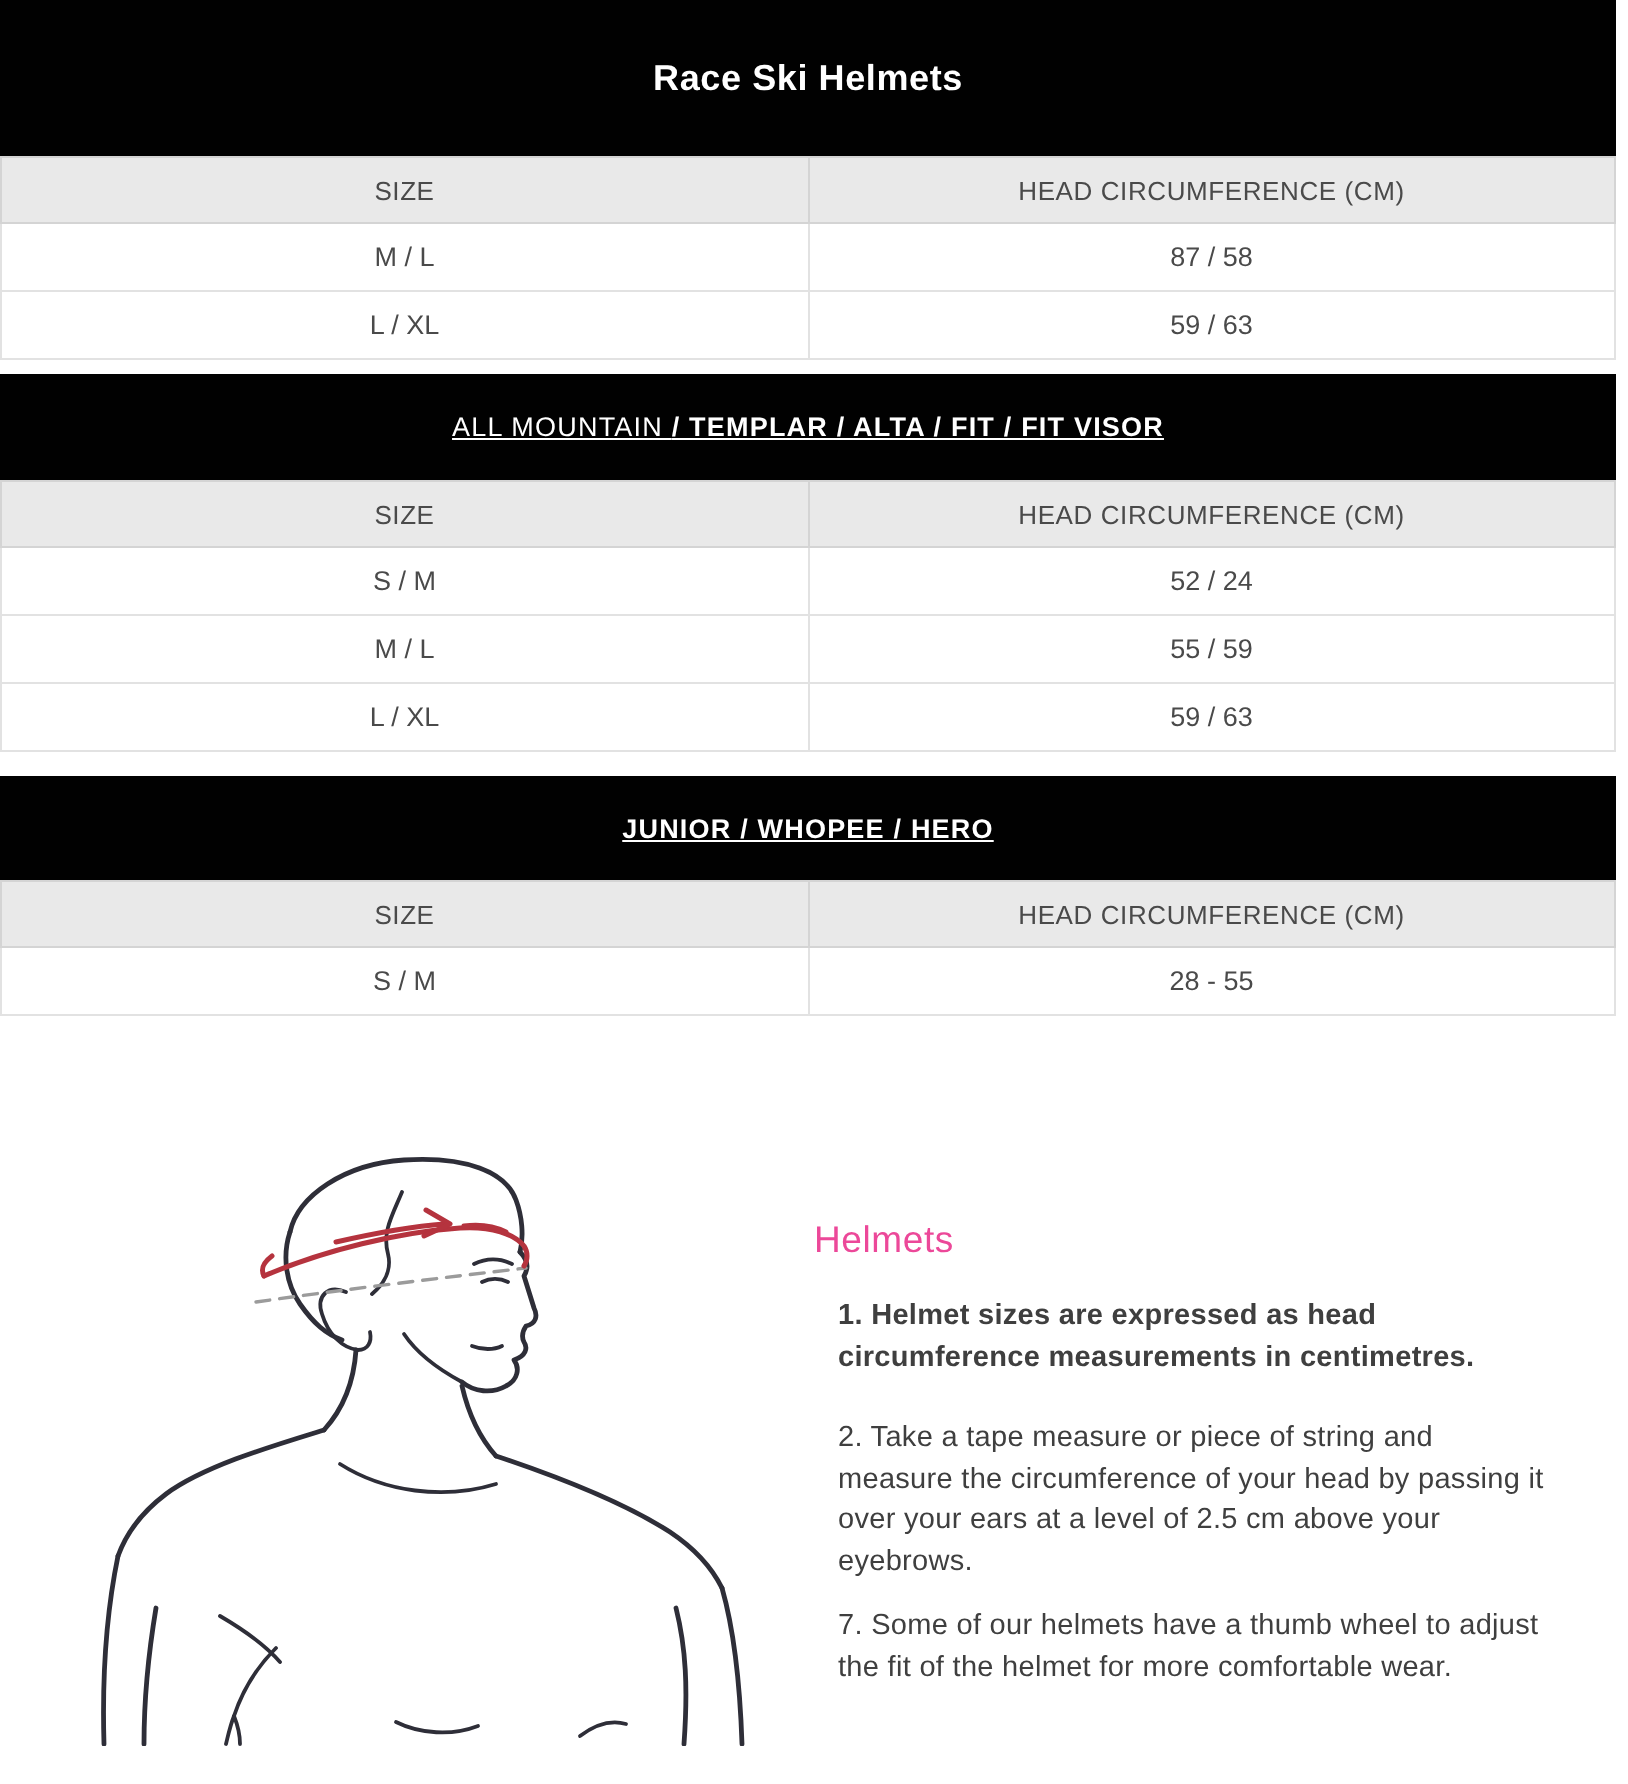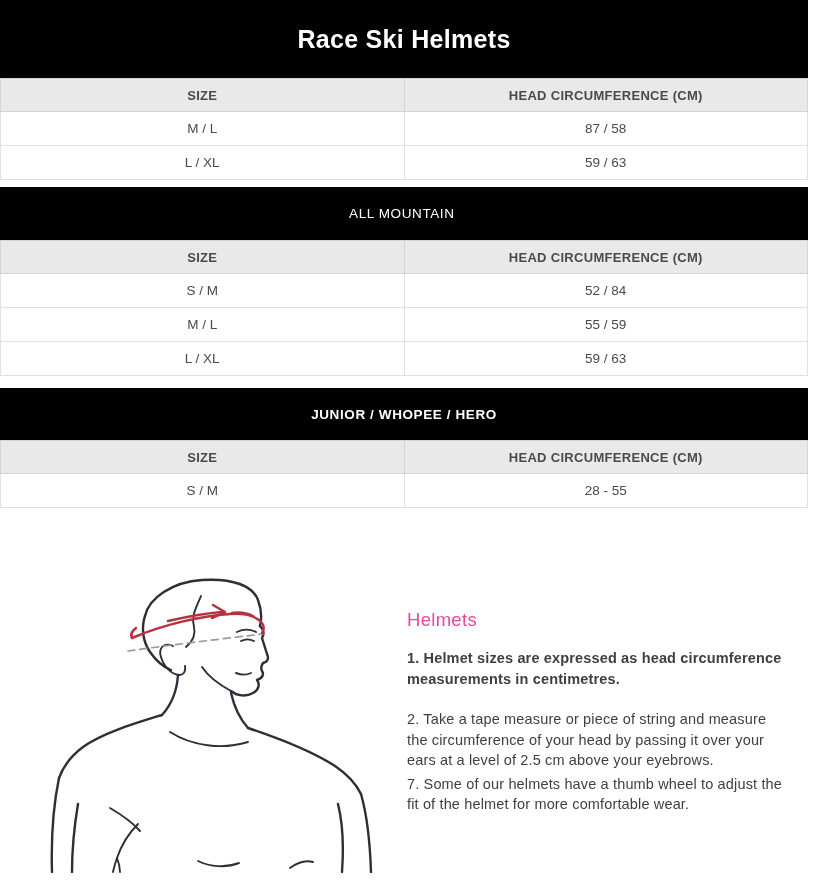--- a/index.html
+++ b/index.html
@@ -8,50 +8,50 @@
     font-family:"Liberation Sans", sans-serif; position:relative;
   }
   .page { width:808px; }
 
   
   .banner {
     background:#010101; color:#ffffff;
     display:flex; align-items:center; justify-content:center;
     text-align:center;
   }
-  .banner-lg { height:78px; font-size:25px; font-weight:700; letter-spacing:.3px; }
-  .banner-sm { height:53px; font-size:13.5px; letter-spacing:.6px; }
+  .banner-lg { height:78px; font-size:18px; font-weight:700; letter-spacing:.3px; }
+  .banner-sm { height:53px; font-size:13.5px; letter-spacing:.6px;text-decoration:underline; }
   .banner .prefix { font-weight:400; white-space:pre; }
   .banner .strong { font-weight:700; white-space:pre; }
   .banner-lg .prefix, .banner-lg .strong { font-weight:700; }
   .sec-2 .banner { margin-top:7px; height:53px; }
   .sec-3 .banner { margin-top:12px; height:52px; }
 
   
   table { width:100%; border-collapse:collapse; table-layout:fixed; }
   th {
     width:50%; height:30px; background:#e9e9e9; color:#4a4a4a;
-    font-size:13px; font-weight:700; letter-spacing:.3px;
+    font-size:13px; font-weight:400; letter-spacing:.3px;
     border:1px solid #d4d4d4; text-align:center;
   }
   td {
     height:31px; text-align:center; color:#4a4a4a; font-size:13.5px;
     border:1px solid #e2e2e2; background:#ffffff;margin-left:36px;
   }
 
   
   .guide { display:flex; margin-top:63px; height:302px; }
   .figure-wrap { margin-left:50px; width:340px; height:302px; flex:none; }
   .guide-text { margin-left:17px; width:378px; padding-top:38px; flex:none; }
   .guide-text h3 {
     margin:0 0 17px 0; font-size:18.5px; font-weight:400; color:#ec4899;
     letter-spacing:.3px;
   }
   .guide-text p {
-    margin:0; font-size:14.5px; line-height:1.42; color:#3f3f3f;
+    margin:12px; font-size:14.5px; line-height:1.42; color:#3f3f3f;
     letter-spacing:.15px;
   }
   .guide-text p.b { font-weight:700; }
   .guide-text p.gap-lg { margin-top:20px; }
   .guide-text p.gap-sm { margin-top:3px; }
 
   svg .ink   { fill:none; stroke:#2e2e38; stroke-width:2.4; stroke-linecap:round; stroke-linejoin:round; }
   svg .thin  { fill:none; stroke:#2e2e38; stroke-width:1.9; stroke-linecap:round; }
   svg .tape  { fill:none; stroke:#b5333e; stroke-width:2.5; stroke-linecap:round; stroke-linejoin:round; }
   svg .dash  { fill:none; stroke:#9b9b9b; stroke-width:1.7; stroke-dasharray:7 5; stroke-linecap:round; }
@@ -82,32 +82,33 @@
           <td>L / XL</td>
           <td>59 / 63</td>
         </tr>
       </tbody>
     </table>
   </section>
 
   <section class="sec-2">
     <div class="banner banner-sm">
       <span class="prefix">ALL MOUNTAIN </span>
+        <span class="strong">/ TEMPLAR / ALTA / FIT / FIT VISOR</span>
     </div>
     <table>
       <thead>
         <tr>
           <th>SIZE</th>
           <th>HEAD CIRCUMFERENCE (CM)</th>
         </tr>
       </thead>
       <tbody>
         <tr>
           <td>S / M</td>
-          <td>52 / 84</td>
+          <td>52 / 24</td>
         </tr>
         <tr>
           <td>M / L</td>
           <td>55 / 59</td>
         </tr>
         <tr>
           <td>L / XL</td>
           <td>59 / 63</td>
         </tr>
       </tbody>

